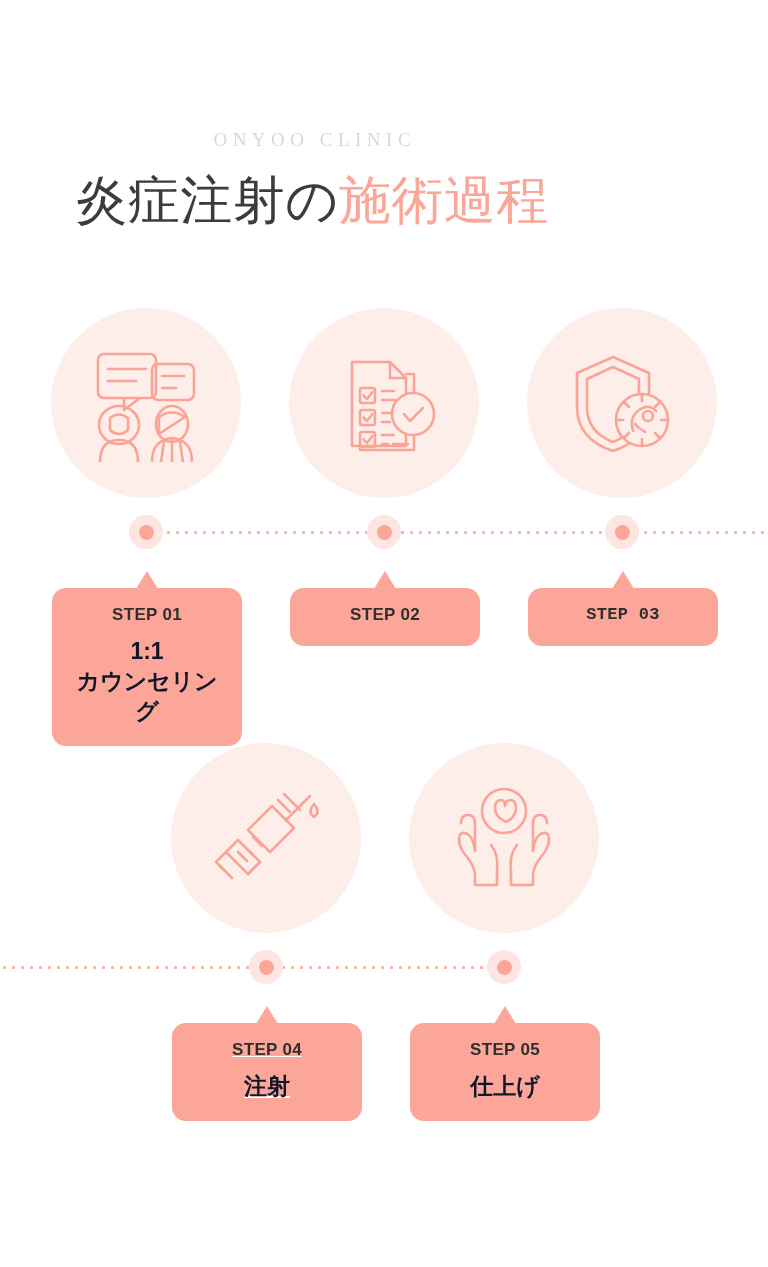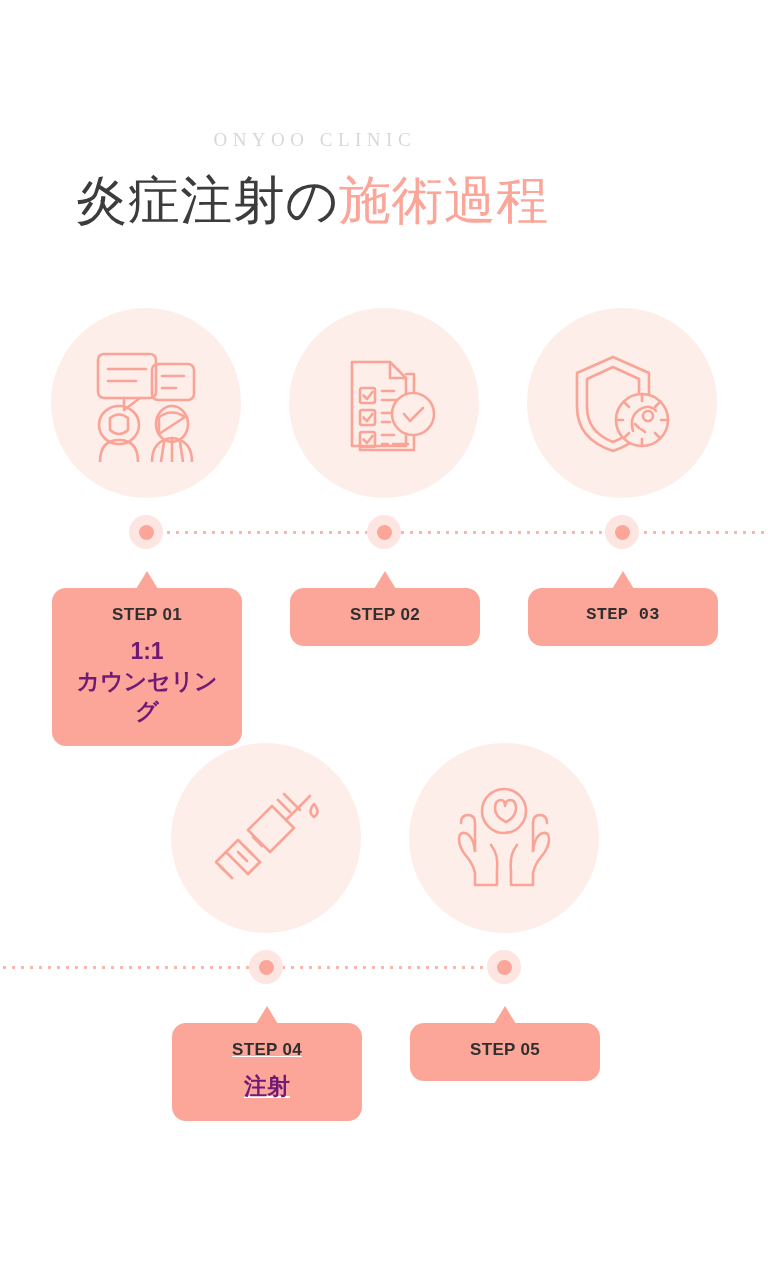--- a/index.html
+++ b/index.html
@@ -126,21 +126,21 @@
     font-weight: 700;
     color: #2f2f2f;
     letter-spacing: 0.3px;
     line-height: 22px;
   }
   .badge .step-title {
     margin-top: 10px;
     font-size: 23px;
     font-weight: 700;
     line-height: 30px;
-    color: #701a75;
+    color: #0f172a;
     white-space: pre-line;
   }
 
   
   .badge-1 { left: 52px;  width: 190px; }
   .badge-2 { left: 290px; width: 190px; }
   .badge-3 { left: 528px; width: 190px; font-family: Liberation Mono, monospace; }
   .badge-4 { left: 172px; width: 190px; text-decoration: underline; }
   .badge-5 { left: 410px; width: 190px; }
 </style>
@@ -297,16 +297,17 @@
     <div class="node" style="left:504px;">
         <span class="core"></span>
       </div>
 
     <div class="badge badge-4">
       <div class="step-num">STEP 04</div>
       <div class="step-title">注射</div>
     </div>
     <div class="badge badge-5">
       <div class="step-num">STEP 05</div>
+      <div class="step-title">仕上げ</div>
     </div>
   </div>
 
 </div>
 
 </body></html>

